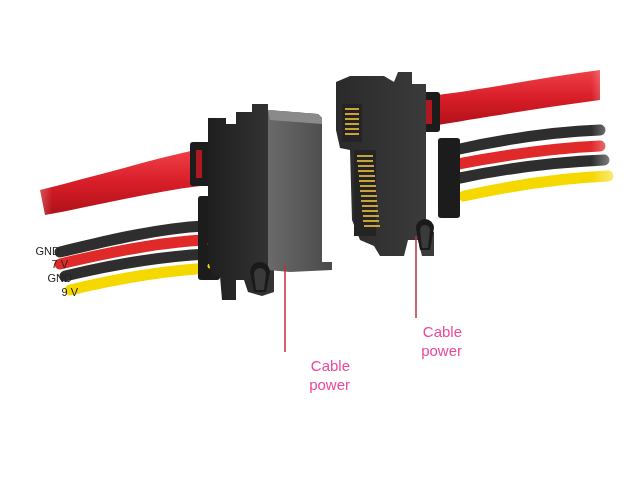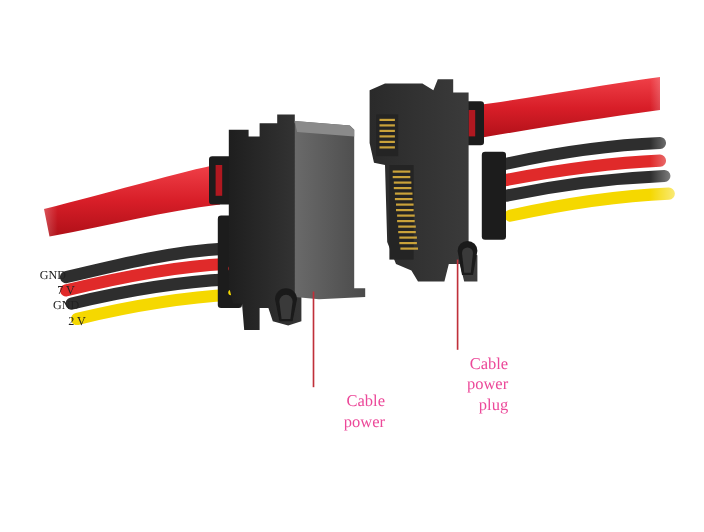--- a/index.html
+++ b/index.html
@@ -1,18 +1,18 @@
 <!DOCTYPE html>
 <html><head>
 <meta charset="utf-8">
 <style>
   html, body { margin:0; padding:0; background:#ffffff; }
   body { width:640px; height:484px; position:relative; overflow:hidden; font-family:"Liberation Sans", sans-serif; }
   #stage { position:absolute; left:0; top:0; width:640px; height:484px; }
-  .lbl { position:absolute; color:#222; font-family:Liberation Serif, serif; }
+  .lbl { position:absolute; color:#222; font-family:Liberation Sans, sans-serif; }
   .wire-lbl { font-size:11px; text-align:right; width:60px; line-height:12px; }
   .callout { font-size:15px; text-align:right; line-height:19px; color:#ec4899; }
 </style>
 </head>
 <body>
 
 <div id="stage">
   <svg width="640" height="484" viewBox="0 0 640 484">
     <defs>
       <linearGradient id="fadeL" x1="0" x2="1" y1="0" y2="0">
@@ -119,25 +119,24 @@
     </g>
 
     <line x1="285" y1="265" x2="285" y2="352" stroke="#c0303a" stroke-width="1.5"></line>
     <line x1="416" y1="236" x2="416" y2="318" stroke="#c0303a" stroke-width="1.5"></line>
   </svg>
 
   
   <div class="lbl wire-lbl" style="left:0px; top:245px;">GND</div>
   <div class="lbl wire-lbl" style="left:8px; top:258px;">7 V</div>
   <div class="lbl wire-lbl" style="left:12px; top:272px;">GND</div>
-  <div class="lbl wire-lbl" style="left:18px; top:286px;">2 V</div>
+  <div class="lbl wire-lbl" style="left:18px; top:286px;">9 V</div>
 
   
   <div class="lbl callout" style="left:240px; top:356px; width:110px;">
     <div>Cable</div>
     <div>power</div>
   </div>
   <div class="lbl callout" style="left:370px; top:322px; width:92px;">
     <div>Cable</div>
     <div>power</div>
-    <div>plug</div>
   </div>
 </div>
 
 </body></html>

